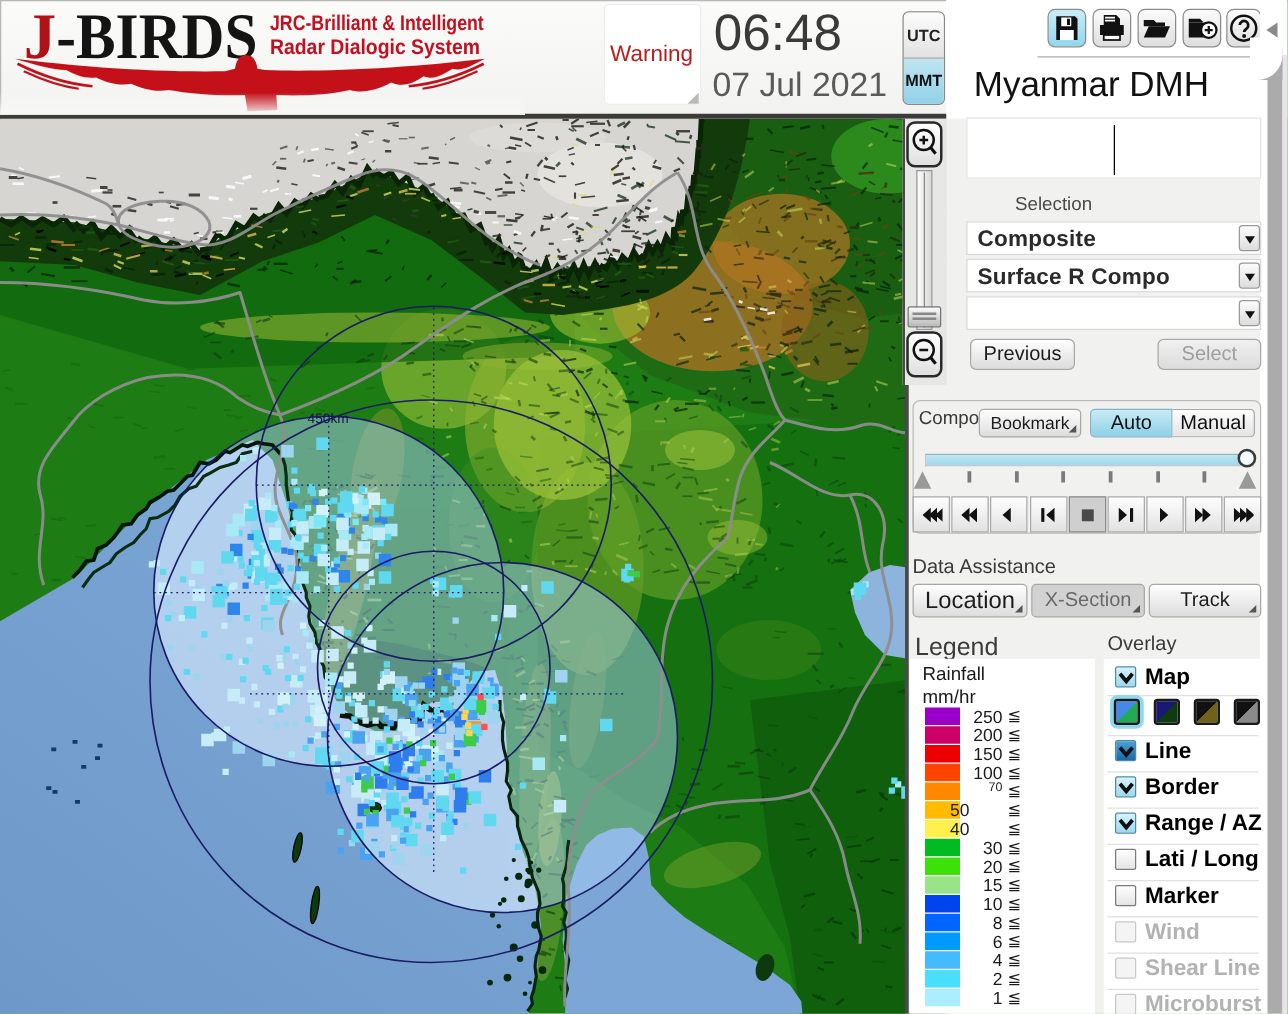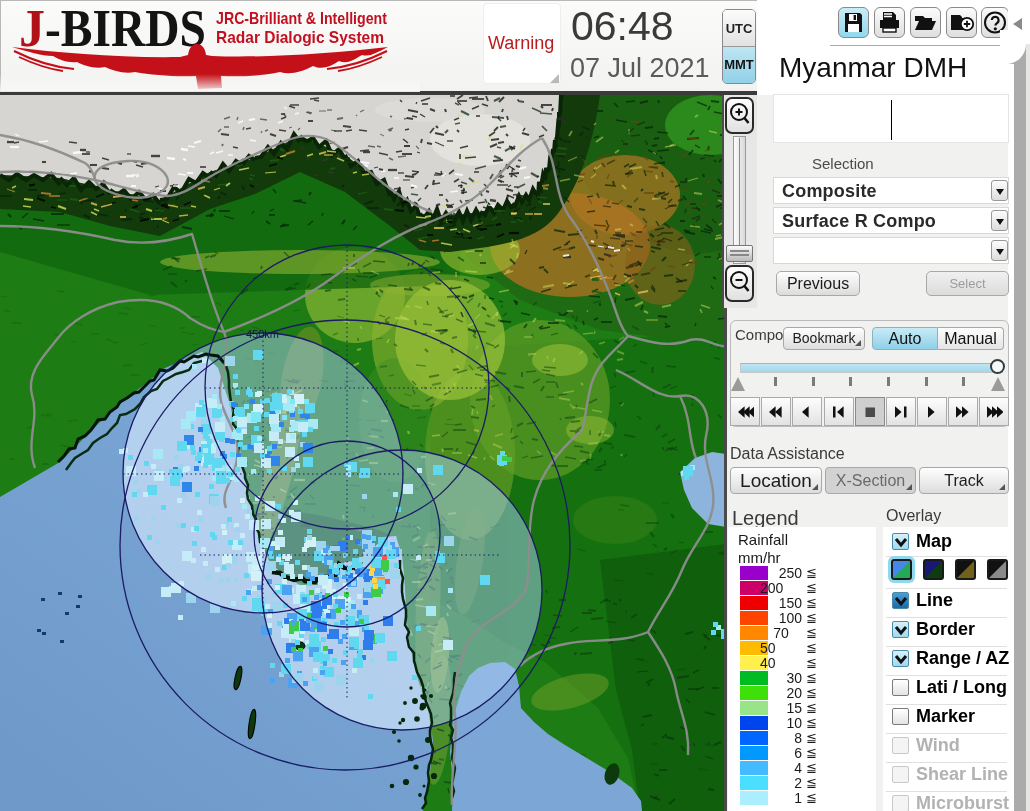--- a/index.html
+++ b/index.html
@@ -2503,21 +2503,21 @@
 <div class="abs" style="left:991px;top:180px;width:17px;height:21px;border:1px solid #999;border-radius:3px;background:linear-gradient(#fcfcfc,#ddd)">
 <div style="margin:8px auto 0;width:0;height:0;border-left:4.5px solid transparent;border-right:4.5px solid transparent;border-top:6px solid #111"></div>
   </div>
 <div class="abs" style="left:991px;top:210px;width:17px;height:21px;border:1px solid #999;border-radius:3px;background:linear-gradient(#fcfcfc,#ddd)">
 <div style="margin:8px auto 0;width:0;height:0;border-left:4.5px solid transparent;border-right:4.5px solid transparent;border-top:6px solid #111"></div>
   </div>
 <div class="abs" style="left:991px;top:240px;width:17px;height:21px;border:1px solid #999;border-radius:3px;background:linear-gradient(#fcfcfc,#ddd)">
 <div style="margin:8px auto 0;width:0;height:0;border-left:4.5px solid transparent;border-right:4.5px solid transparent;border-top:6px solid #111"></div>
   </div>
 <div class="btn" style="left:776px;top:271px;width:84px;height:25px;font-size:16px;line-height:23px;border-radius:5px">Previous</div>
-<div class="btn" style="left:926px;top:271px;width:83px;height:25px;font-size:13px;line-height:23px;border-radius:5px;color:#9d9d9d;background:linear-gradient(#f0f0f0,#dcdcdc)">Select</div>
+<div class="btn" style="left:926px;top:271px;width:83px;height:25px;font-size:16px;line-height:23px;border-radius:5px;color:#9d9d9d;background:linear-gradient(#f0f0f0,#dcdcdc)">Select</div>
 
 <div class="abs" style="left:730px;top:320px;width:279px;height:107px;border:1px solid #bbb;border-radius:6px"></div>
 <div class="abs" style="left:735px;top:326px;font-size:15px;color:#3a3a3a">Compo</div>
 <div class="btn" style="left:783px;top:327px;width:82px;height:23px;font-size:14px;line-height:21px">Bookmark<span class="corner" style="border-bottom-color:#555"></span></div>
 <div class="abs" style="left:872px;top:327px;width:66px;height:23px;border:1px solid #8ab2c4;border-radius:4px 0 0 4px;background:linear-gradient(#c8ebf6,#8fd0e8);font-size:16px;text-align:center;line-height:21px;color:#111">Auto</div>
 <div class="abs" style="left:938px;top:327px;width:66px;height:23px;border:1px solid #a8a8a8;border-left:none;border-radius:0 4px 4px 0;background:linear-gradient(#fdfdfd,#e4e4e4);font-size:16px;text-align:center;line-height:21px;color:#111">Manual</div>
 <div class="abs" style="left:740px;top:363px;width:263px;height:10px;background:linear-gradient(#bfe5f2,#9fd8ec);border:1px solid #c8c8c8;border-top-color:#9ab8c2"></div>
 <div class="abs" style="left:990px;top:359px;width:15px;height:15px;border-radius:50%;border:2px solid #3a3a3a;background:#f4fbff"></div>
 <div class="abs" style="left:731px;top:377px;width:0;height:0;border-left:7px solid transparent;border-right:7px solid transparent;border-bottom:14px solid #9a9a9a"></div>
 <div class="abs" style="left:991px;top:377px;width:0;height:0;border-left:7px solid transparent;border-right:7px solid transparent;border-bottom:14px solid #9a9a9a"></div>
@@ -2593,30 +2593,30 @@
 <div class="btn" style="left:919px;top:467px;width:90px;height:27px;font-size:16px;line-height:25px">Track<span class="corner" style="border-bottom-color:#555"></span></div>
 
 <div class="abs" style="left:732px;top:507px;font-size:20px;color:#3a3a3a">Legend</div>
 <div class="abs" style="left:728px;top:527px;width:148px;height:284px;background:#fff"></div>
 <div class="abs" style="left:738px;top:531px;font-size:15px;color:#1a1a1a">Rainfall</div>
 <div class="abs" style="left:738px;top:549px;font-size:15px;color:#1a1a1a">mm/hr</div>
 <div class="abs" style="left:740px;top:566px;width:28px;height:14px;background:#9900cc"></div>
 <div class="abs" style="left:760px;top:565px;width:42px;text-align:right;font-size:14px;color:#1a1a1a">250</div>
 <div class="abs" style="left:806px;top:565px;font-size:13px;color:#1a1a1a">≦</div>
 <div class="abs" style="left:740px;top:581px;width:28px;height:14px;background:#cc0066"></div>
-<div class="abs" style="left:760px;top:580px;width:42px;font-size:14px;color:#1a1a1a">200</div>
+<div class="abs" style="left:760px;top:580px;width:42px;text-align:right;font-size:14px;color:#1a1a1a">200</div>
 <div class="abs" style="left:806px;top:580px;font-size:13px;color:#1a1a1a">≦</div>
 <div class="abs" style="left:740px;top:596px;width:28px;height:14px;background:#ee0000"></div>
 <div class="abs" style="left:760px;top:595px;width:42px;text-align:right;font-size:14px;color:#1a1a1a">150</div>
 <div class="abs" style="left:806px;top:595px;font-size:13px;color:#1a1a1a">≦</div>
 <div class="abs" style="left:740px;top:611px;width:28px;height:14px;background:#ff4400"></div>
 <div class="abs" style="left:760px;top:610px;width:42px;text-align:right;font-size:14px;color:#1a1a1a">100</div>
 <div class="abs" style="left:806px;top:610px;font-size:13px;color:#1a1a1a">≦</div>
 <div class="abs" style="left:740px;top:626px;width:28px;height:14px;background:#ff8800"></div>
-<div class="abs" style="left:760px;top:625px;width:42px;text-align:center;font-size:14px;color:#1a1a1a">70</div>
+<div class="abs" style="left:760px;top:625px;width:42px;text-align:right;font-size:10px;color:#1a1a1a">70</div>
 <div class="abs" style="left:806px;top:625px;font-size:13px;color:#1a1a1a">≦</div>
 <div class="abs" style="left:740px;top:641px;width:28px;height:14px;background:#ffbb00"></div>
 <div class="abs" style="left:760px;top:640px;width:42px;text-align:left;font-size:14px;color:#1a1a1a">50</div>
 <div class="abs" style="left:806px;top:640px;font-size:13px;color:#1a1a1a">≦</div>
 <div class="abs" style="left:740px;top:656px;width:28px;height:14px;background:#fff04d"></div>
 <div class="abs" style="left:760px;top:655px;width:42px;font-size:14px;color:#1a1a1a">40</div>
 <div class="abs" style="left:806px;top:655px;font-size:13px;color:#1a1a1a">≦</div>
 <div class="abs" style="left:740px;top:671px;width:28px;height:14px;background:#00bb22"></div>
 <div class="abs" style="left:760px;top:670px;width:42px;text-align:right;font-size:14px;color:#1a1a1a">30</div>
 <div class="abs" style="left:806px;top:670px;font-size:13px;color:#1a1a1a">≦</div>

